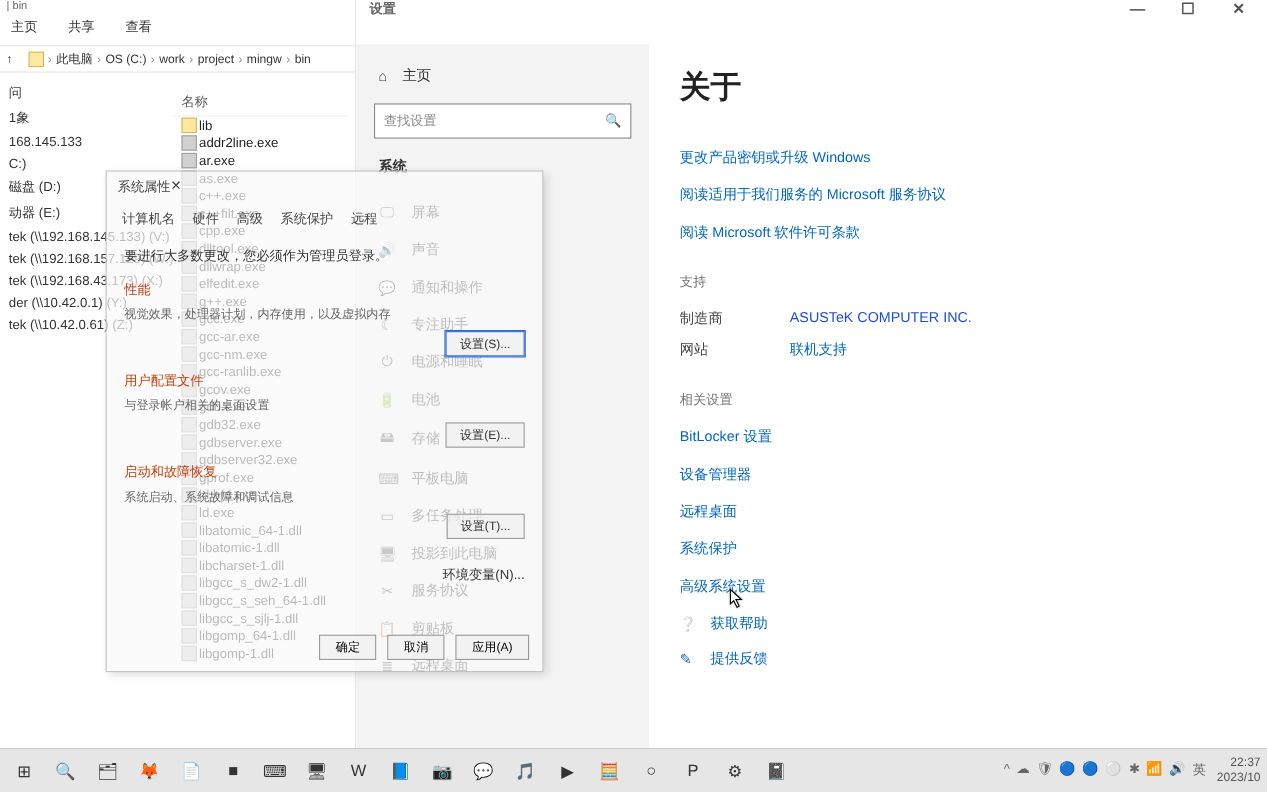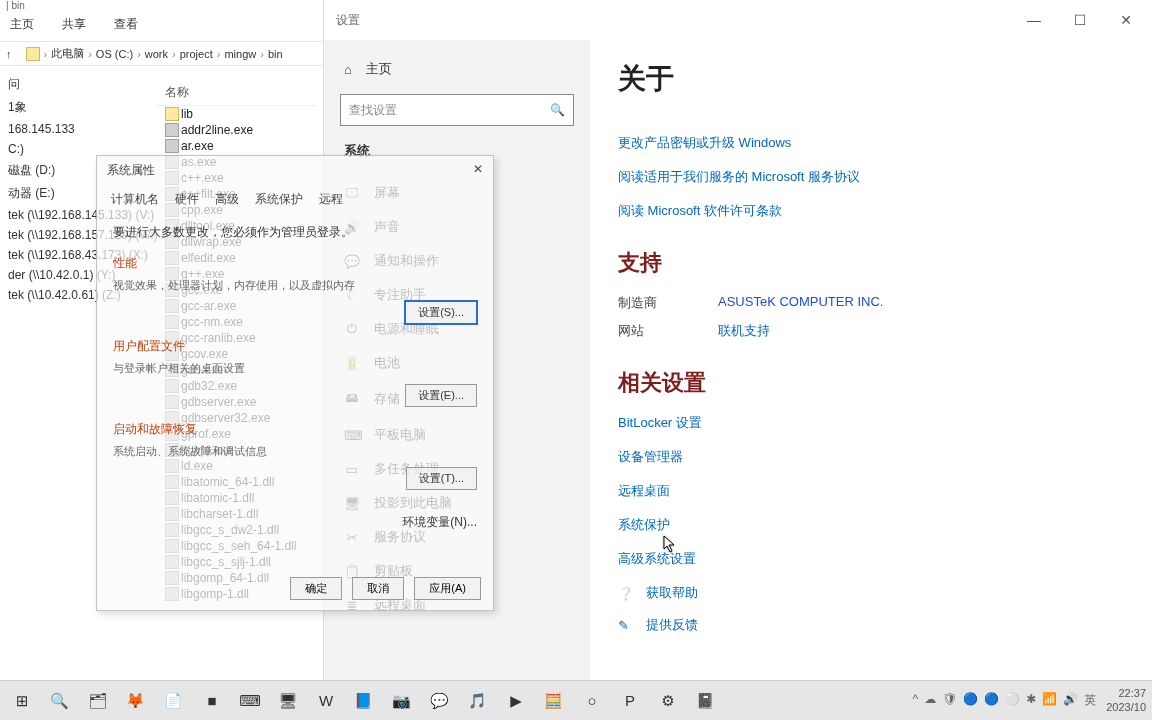--- a/index.html
+++ b/index.html
@@ -20,45 +20,45 @@
 .filelist { position: absolute; left: 157px; top: 80px; width: 160px; height: 600px; background: #fff; }
 .filelist .hdr { font-size: 12px; color: #555; padding: 4px 8px; border-bottom: 1px solid #eee; }
 .filelist .row { display: flex; align-items: center; gap: 2px; padding: 1px 8px; font-size: 12px; color: #222; }
 .filelist .row .ico { width: 14px; height: 14px; display: inline-block; background: #e5d890; border: 1px solid #c0b060; }
 .filelist .row .ico.exe { background: #d0d0d0; border-color: #a0a0a0; }
 .filelist .row .ico.dll { background: #d0d0d0; border-color: #a0a0a0; }
 .filelist .row .ico.folder { background: #ffe8a0; border-color: #d6b85a; }
 
 
 .settings { position: absolute; left: 324px; top: 0; width: 828px; height: 680px; background: #fff; }
-.settings-titlebar { height: 40px; display: flex; align-items: center; justify-content: space-between; padding: 0 12px; color: #666; font-size: 12px; }
+.settings-titlebar { height: 40px; display: flex; justify-content: space-between; padding: 0 12px; color: #666; font-size: 12px; font-weight: bold; }
 .settings-titlebar .controls { display: flex; gap: 18px; }
 .settings-titlebar .ctl { width: 28px; text-align: center; font-size: 14px; color: #555; }
 .settings-body { display: flex; height: 640px; }
 .settings-nav { width: 266px; background: #f3f3f3; padding: 12px 6px 12px 6px; display: flex; flex-direction: column; gap: 8px; overflow: hidden; }
 .nav-home { display: flex; align-items: center; gap: 14px; padding: 8px 14px; font-size: 13px; }
 .nav-search { margin: 0 10px; border: 1px solid #888; background: #fff; height: 32px; display: flex; align-items: center; padding: 0 8px; font-size: 12px; color: #888; justify-content: space-between; }
 .nav-section { padding: 8px 14px; font-weight: bold; font-size: 13px; color: #333; }
 .nav-item { display: flex; align-items: center; gap: 14px; padding: 8px 14px; font-size: 13px; color: #333; }
 .nav-item .nico { width: 16px; text-align: center; color: #555; }
 
 .settings-main { flex: 1; padding: 20px 28px; overflow: hidden; }
 .settings-main h1 { font-size: 28px; font-weight: 600; margin-bottom: 36px; color: #222; }
 .settings-main .linkline { color: #0067c0; font-size: 13px; margin-bottom: 16px; cursor: pointer; }
-.settings-main h2 { font-size: 22px; font-weight: 700; margin-top: 28px; margin-bottom: 16px; color: #7f1d1d; }
+.settings-main h2 { font-size: 12px; font-weight: 400; margin-top: 28px; margin-bottom: 16px; color: #737373; }
 .kv { display: flex; gap: 40px; font-size: 13px; margin-bottom: 10px; }
 .kv .k { width: 60px; color: #444; }
 .kv .v { color: #1d4ed8; }
 .kv .v.link { color: #0067c0; }
 .helprow { display: flex; align-items: center; gap: 14px; margin-top: 14px; font-size: 13px; color: #0067c0; }
 .helprow .hi { color: #0067c0; width: 14px; }
 
 
 .sysprop { position: absolute; left: 96px; top: 155px; width: 398px; height: 456px; background: rgba(250,250,250,0.70); border: 1px solid rgba(160,160,160,0.6); font-size: 12px; color: #333; box-shadow: 3px 3px 8px rgba(0,0,0,0.15); }
-.sysprop-titlebar { display: flex; justify-content: space-between; padding: 6px 10px; font-size: 12px; color: #444; }
+.sysprop-titlebar { display: flex; justify-content: flex-start; padding: 6px 10px; font-size: 12px; color: #444; }
 .sysprop-tabs { display: flex; gap: 8px; padding: 4px 10px; font-size: 12px; color: #444; }
 .sysprop-tabs .t { padding: 2px 4px; }
 .sysprop-body { padding: 10px 16px; display: flex; flex-direction: column; gap: 14px; }
 .sysprop-group .gtitle { font-size: 12px; color: #c2410c; margin-bottom: 6px; }
 .sysprop-group .gdesc { font-size: 11px; color: #666; margin-bottom: 8px; }
 .sysprop-group .gbtn { float: right; padding: 3px 12px; font-size: 11px; background: rgba(240,240,240,0.7); border: 1px solid #999; }
 .sysprop-group .gbtn.hl { border: 1px solid #2a6bd7; outline: 1px solid #2a6bd7; }
 .sysprop-footer { position: absolute; bottom: 10px; right: 12px; display: flex; gap: 10px; }
 .sysprop-footer button { padding: 3px 14px; font-size: 11px; background: rgba(240,240,240,0.7); border: 1px solid #999; }
 .clearfix::after { content:""; display:block; clear:both; }

